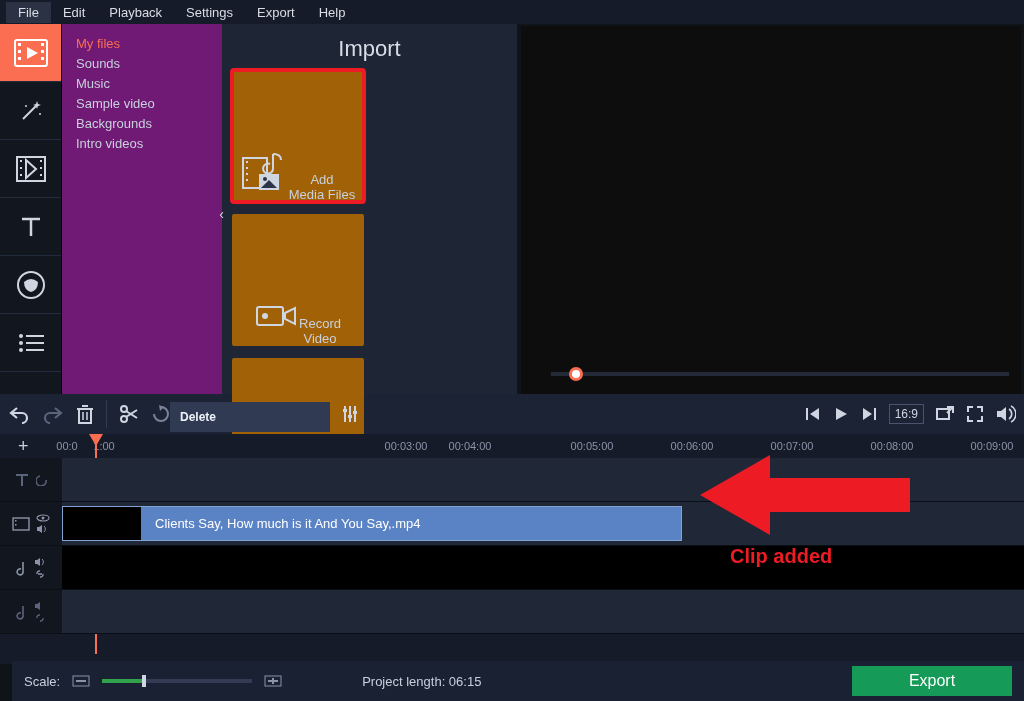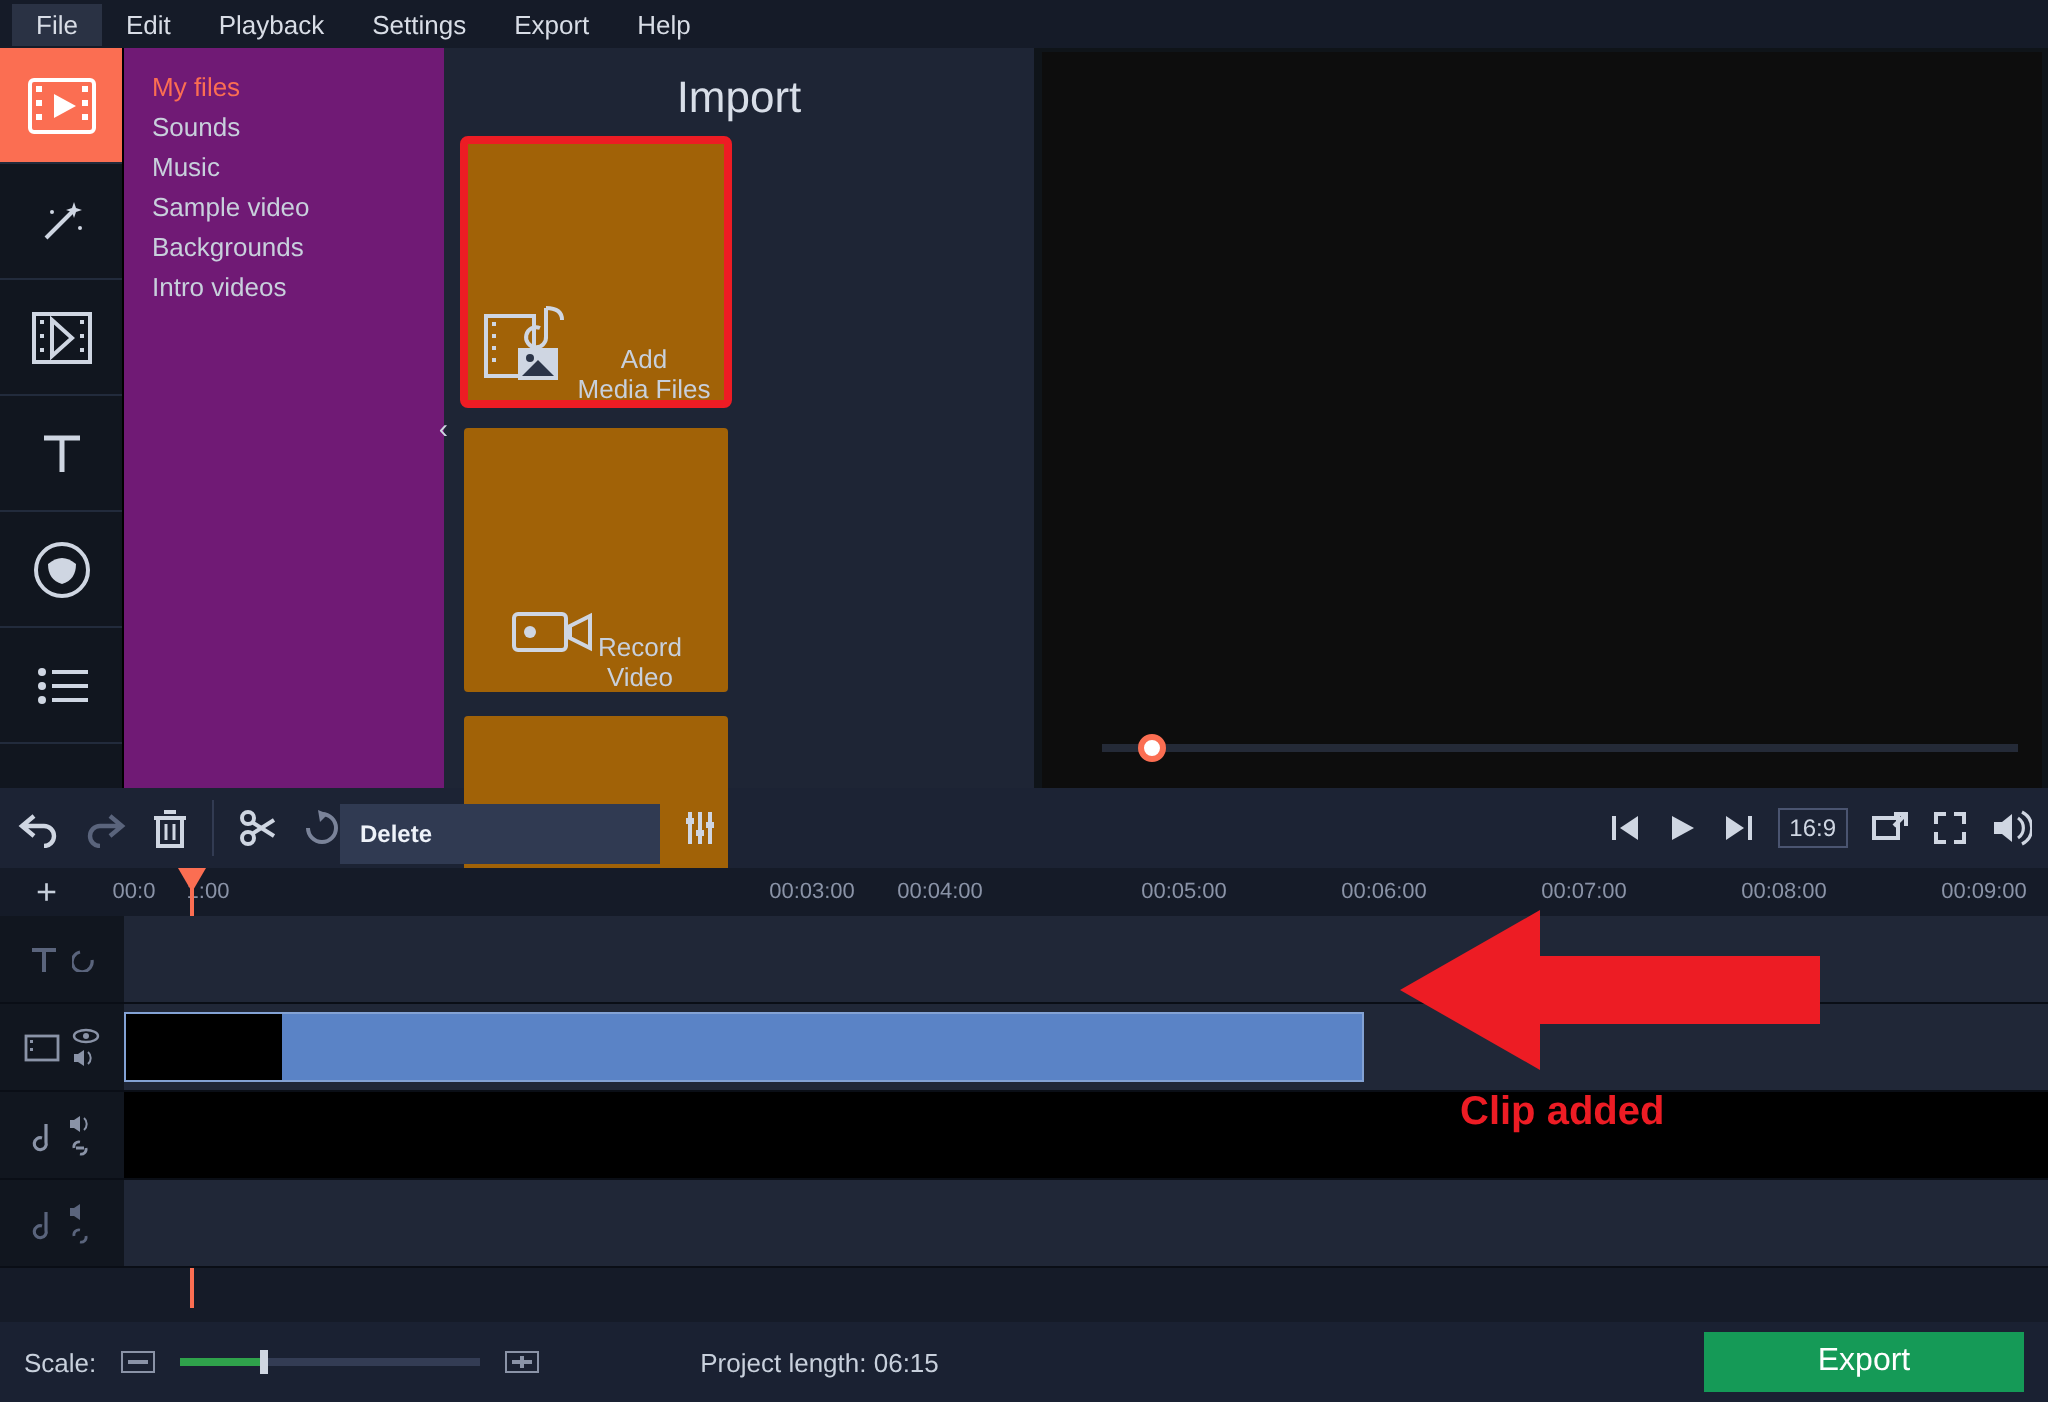--- a/index.html
+++ b/index.html
@@ -51,21 +51,21 @@
   .clip .thumb { width: 78px; height: 100%; background: #000; margin-right: 14px; }
   .playhead { position: absolute; left: 95px; top: 0; width: 2px; height: 220px; background: #fb6e52; }
   .playhead::before { content: ""; position: absolute; top: 0; left: -6px; width: 14px; height: 12px; background: #fb6e52; clip-path: polygon(0 0,100% 0,50% 100%); }
   
   .tooltip { position: absolute; left: 170px; top: 402px; width: 160px; background: #303a52; padding: 8px 10px; font-size: 12px; color: #cfd6e2; z-index: 20; }
   .tooltip b { color: #eef2f9; }
   
   .arrow { position: absolute; left: 700px; top: 445px; z-index: 25; pointer-events: none; }
   .arrow-label { position: absolute; left: 730px; top: 545px; color: #ed1c24; font-weight: bold; font-size: 20px; z-index: 25; }
   
-  .bottom { position: absolute; left: 0; right: 0; bottom: 0; height: 40px; background: #1a2132; display: flex; align-items: center; padding: 0 12px; font-size: 13px; color: #c8d0dc; }
+  .bottom { position: absolute; left: 12px; right: 0; bottom: 0; height: 40px; background: #1a2132; display: flex; align-items: center; padding: 0 12px; font-size: 13px; color: #c8d0dc; }
   .bottom .scale { display: flex; align-items: center; gap: 12px; }
   .bottom .slider { width: 150px; height: 4px; background: #333c54; position: relative; }
   .bottom .slider .fill { height: 100%; width: 40px; background: #2fa24b; }
   .bottom .slider .sknob { position: absolute; left: 40px; top: -4px; width: 4px; height: 12px; background: #cfd6e2; }
   .bottom .plen { margin-left: 80px; }
   .bottom .export { margin-left: auto; width: 160px; height: 30px; background: #159a57; color: #fff; display: flex; align-items: center; justify-content: center; font-size: 16px; }
   svg { display: block; }
 </style>
 </head>
 <body>
@@ -407,20 +407,21 @@
               <path d="M3 5 A2.5 2.5 0 0 1 6 2 M9 5 A2.5 2.5 0 0 1 6 8" fill="none" stroke="#5a647c" stroke-width="1.4"></path>
             </svg>
         </div>
       </div>
     </div>
     <div class="tbody">
       <div class="trow"></div>
       <div class="trow">
         <div class="clip">
           <div class="thumb"></div>
+          <span>Clients Say, How much is it And You Say,.mp4</span>
         </div>
       </div>
       <div class="trow black"></div>
       <div class="trow"></div>
     </div>
   </div>
 </div>
 
 <svg class="arrow" width="220" height="110">
   <polygon points="0,50 70,10 70,33 210,33 210,67 70,67 70,90" fill="#ed1c24"></polygon>

